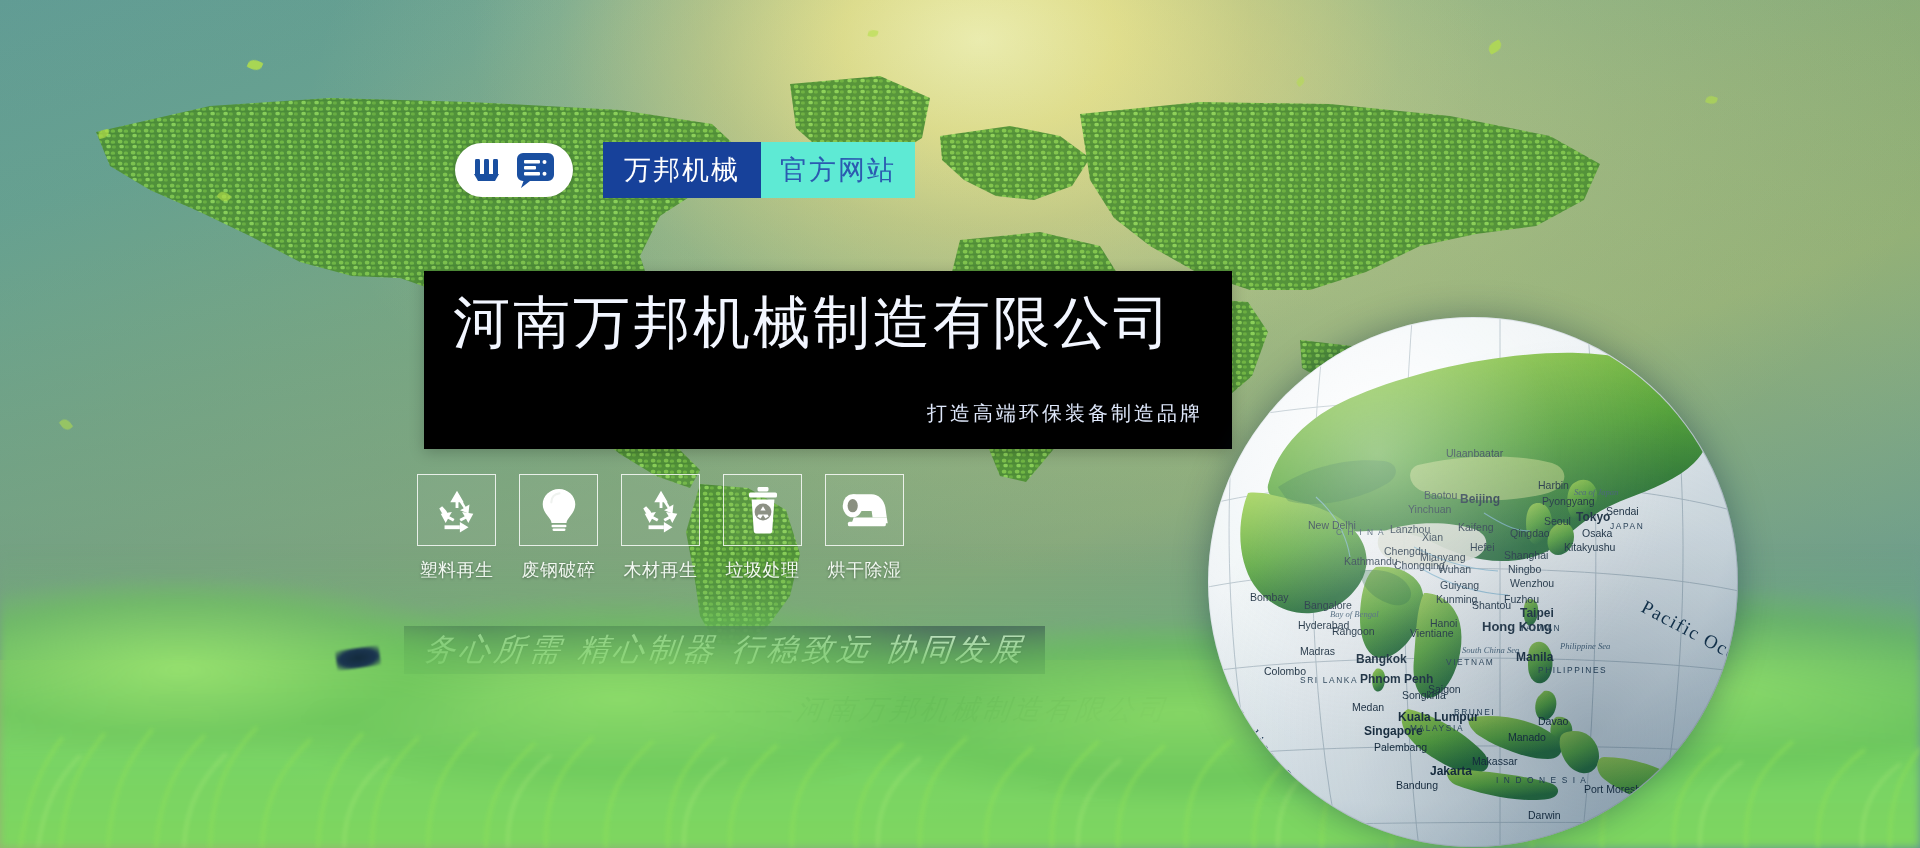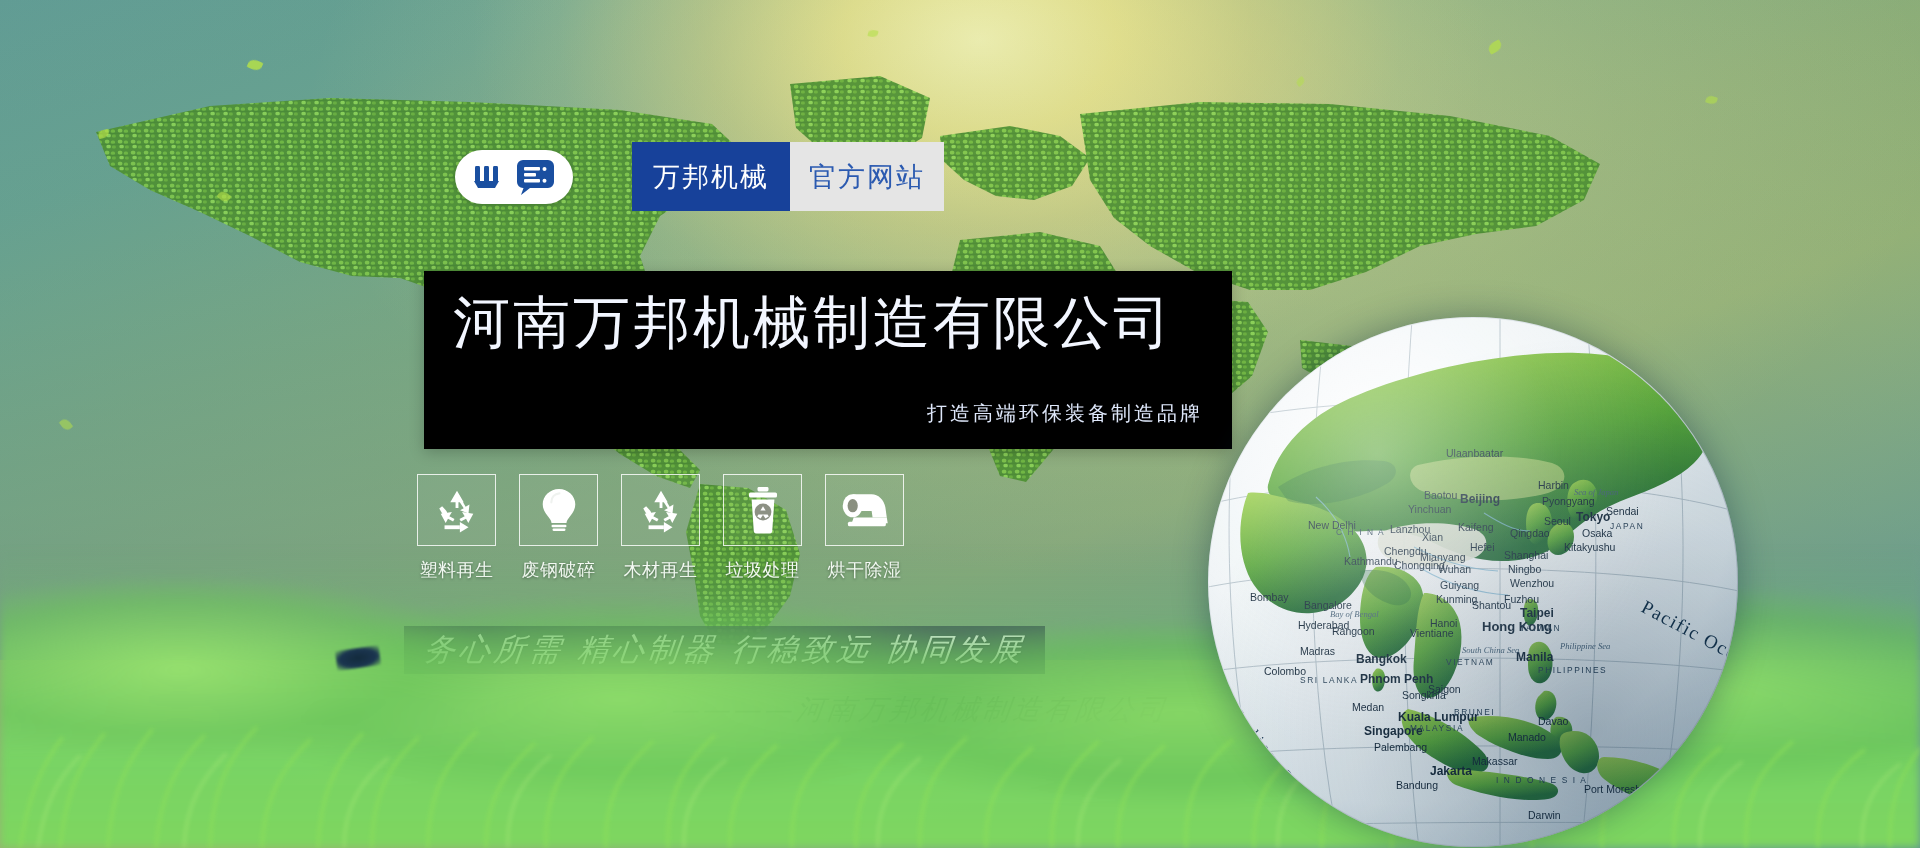--- a/index.html
+++ b/index.html
@@ -52,27 +52,27 @@
   .leafp{position:absolute;background:#b4e04a;border-radius:60% 10% 60% 10%;opacity:.85;filter:blur(.4px);}
 
   
   .logo-row{position:absolute;left:455px;top:142px;display:flex;align-items:center;}
   .logo-pill{
     width:118px;height:54px;background:#ffffff;border-radius:27px;
     display:flex;align-items:center;justify-content:center;gap:6px;
     box-shadow:0 1px 5px rgba(0,0,0,.18);
   }
   .logo-pill svg{display:block;}
-  .nav-group{display:flex;align-items:stretch;margin-left:51px;height:69px;padding-left:8px;}
+  .nav-group{display:flex;align-items:stretch;margin-left:22px;height:56px;padding-left:8px;}
   .nav-blue{
     background:#17419a;color:#ffffff;display:flex;align-items:center;
     padding:0 21px;font-size:27px;letter-spacing:2px;font-weight:300;
   }
   .nav-white{
-    background:#e5e5e5;color:#2b5ab0;display:flex;align-items:center;
+    background:#5eead4;color:#2b5ab0;display:flex;align-items:center;
     padding:0 19px;font-size:27px;letter-spacing:2px;font-weight:300;
   }
 
   
   .title-panel{
     position:absolute;left:424px;top:271px;width:808px;height:178px;
     background:#000000;box-shadow:0 3px 14px rgba(0,0,0,.22);
   }
   .title-main{
     position:absolute;left:29px;top:22px;

